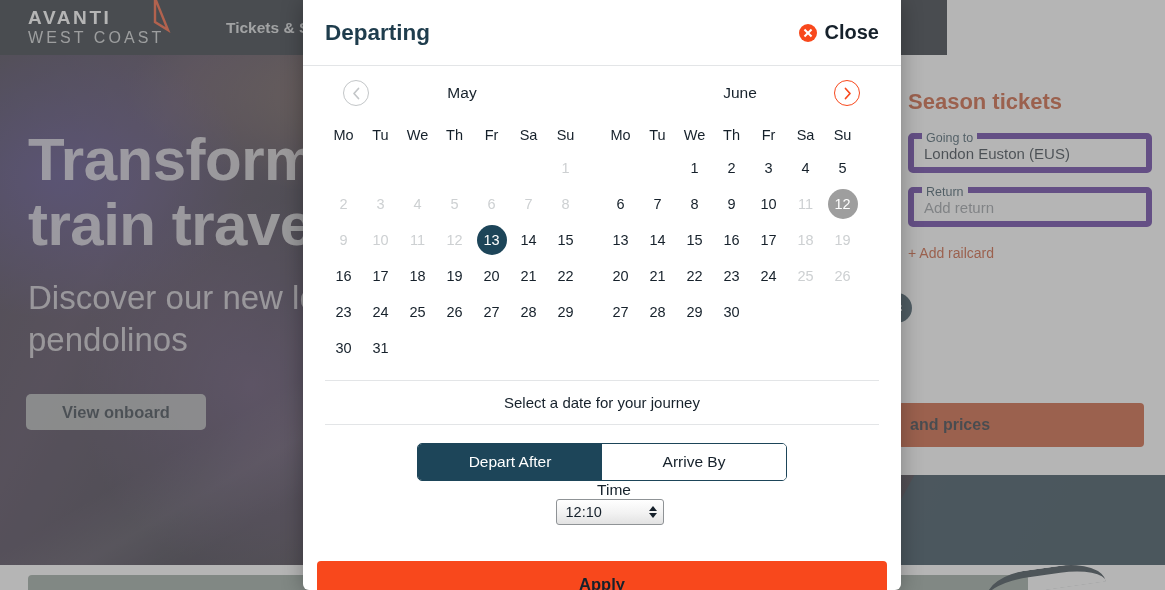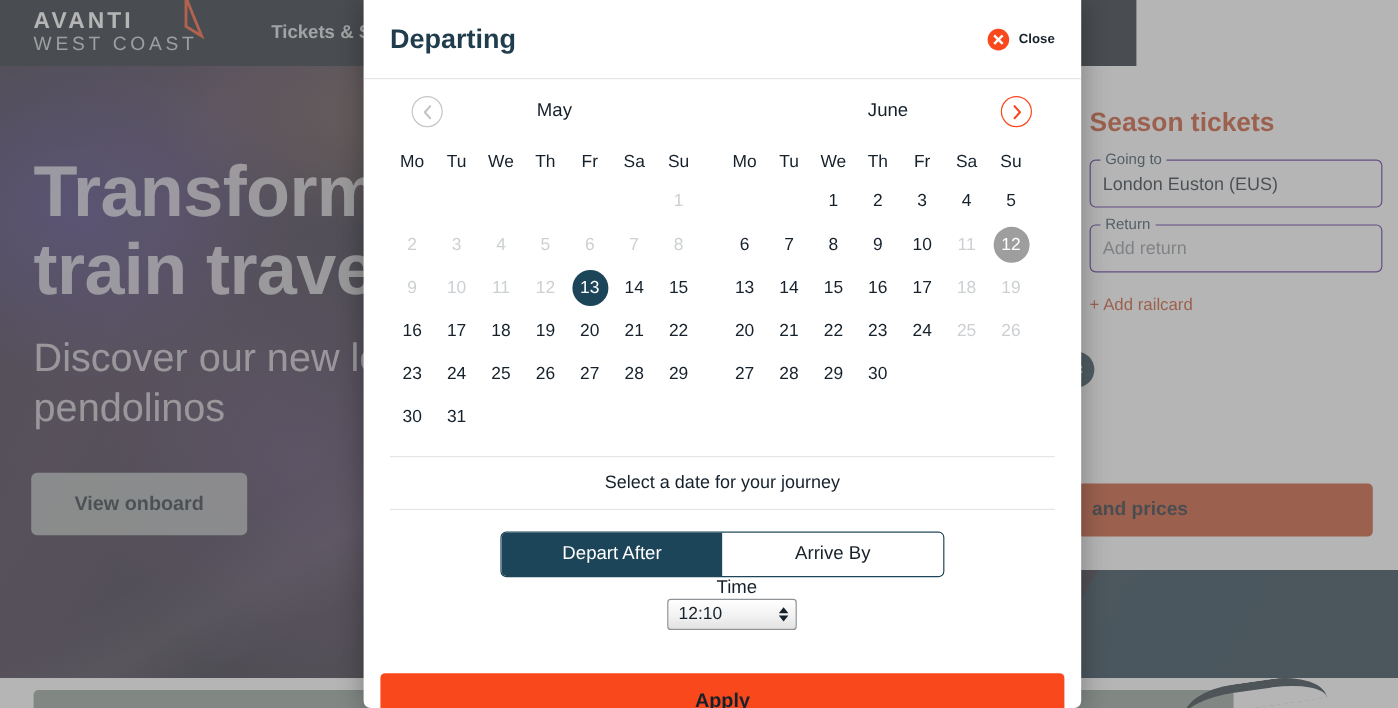--- a/index.html
+++ b/index.html
@@ -62,21 +62,21 @@
     white-space: pre-line;
   }
   .hero-sub {
     position: absolute; left: 28px; top: 222px;
     color: #ffffff; opacity: .70;
     font-size: 33px; font-weight: 400; line-height: 42px;
     white-space: pre-line;
   }
   .hero-btn {
     position: absolute; left: 26px; top: 339px;
-    width: 180px; height: 52px;
+    width: 180px; height: 36px;
     background: rgba(205,212,205,.72);
     border-radius: 5px;
     display: flex; align-items: center; justify-content: center;
     color: #16212b; font-size: 16.5px; font-weight: 700;
   }
   .hero-angle {
     position: absolute; right: 0; bottom: 0;
     width: 300px; height: 120px;
     background: #16323f;
     clip-path: polygon(22% 0, 100% 0, 100% 100%, 0 100%);
@@ -111,21 +111,21 @@
     background: #ffffff;
     padding: 34px 10px 0 8px;
   }
   .booking-title {
     color: #c5451c; font-size: 22px; font-weight: 700; margin-bottom: 18px;
     margin-left: 10px;
   }
   .field {
     position: relative; margin: 0 0 14px 10px;
     width: 244px; height: 40px;
-    border: 1px solid #4c1d95; border-radius: 5px;
+    border: 6px solid #4c1d95; border-radius: 5px;
     display: flex; align-items: center; padding: 0 10px;
   }
   .field-legend {
     position: absolute; top: -8px; left: 8px; padding: 0 4px;
     background: #ffffff; color: #1f3d4d; font-size: 12.5px;
   }
   .field-value { color: #16212b; font-size: 15px; }
   .field-value.ph { color: #8b9096; }
   .swap-circle {
     position: absolute; left: -8px; top: 238px;
@@ -169,21 +169,21 @@
   .close-x {
     width: 18px; height: 18px; border-radius: 50%;
     background: #f8481c; position: relative;
   }
   .close-x:before, .close-x:after {
     content: ""; position: absolute; left: 4px; top: 8px;
     width: 10px; height: 2px; background: #ffffff;
   }
   .close-x:before { transform: rotate(45deg); }
   .close-x:after  { transform: rotate(-45deg); }
-  .close-label { color: #16212b; font-size: 11px; font-weight: 700; text-align: center; }
+  .close-label { color: #16212b; font-size: 20px; font-weight: 700; text-align: center; }
 
   .cal-nav {
     position: relative; height: 54px; display: flex; align-items: center;
   }
   .arrow-btn {
     position: absolute; width: 26px; height: 26px; border-radius: 50%;
     display: flex; align-items: center; justify-content: center;
   }
   .arrow-prev { left: 40px; border: 1.6px solid #c3c6c8; }
   .arrow-next { left: 531px; border: 1.6px solid #f8481c; }

